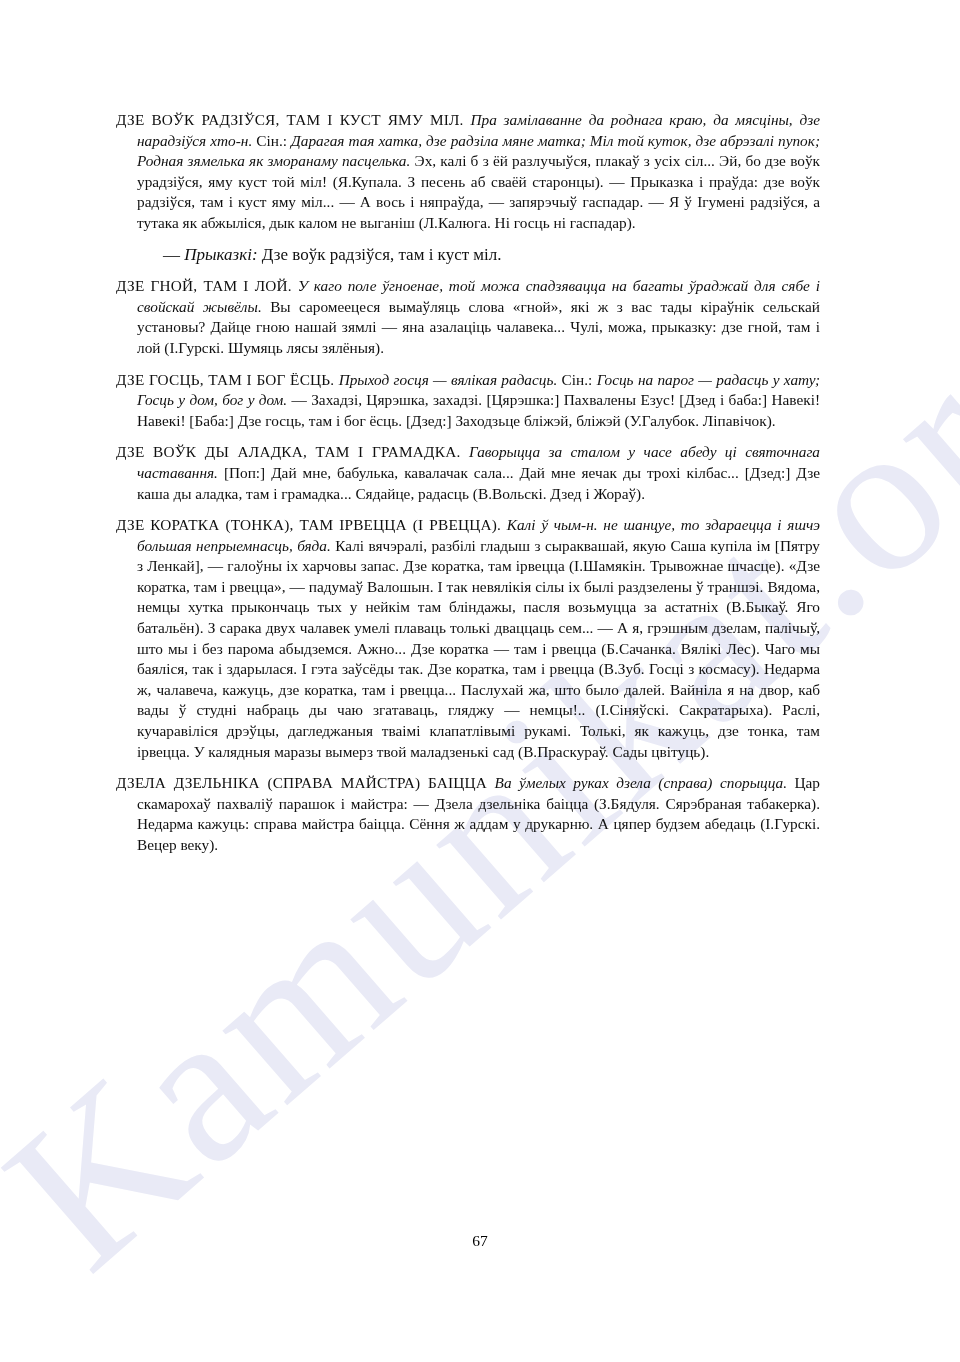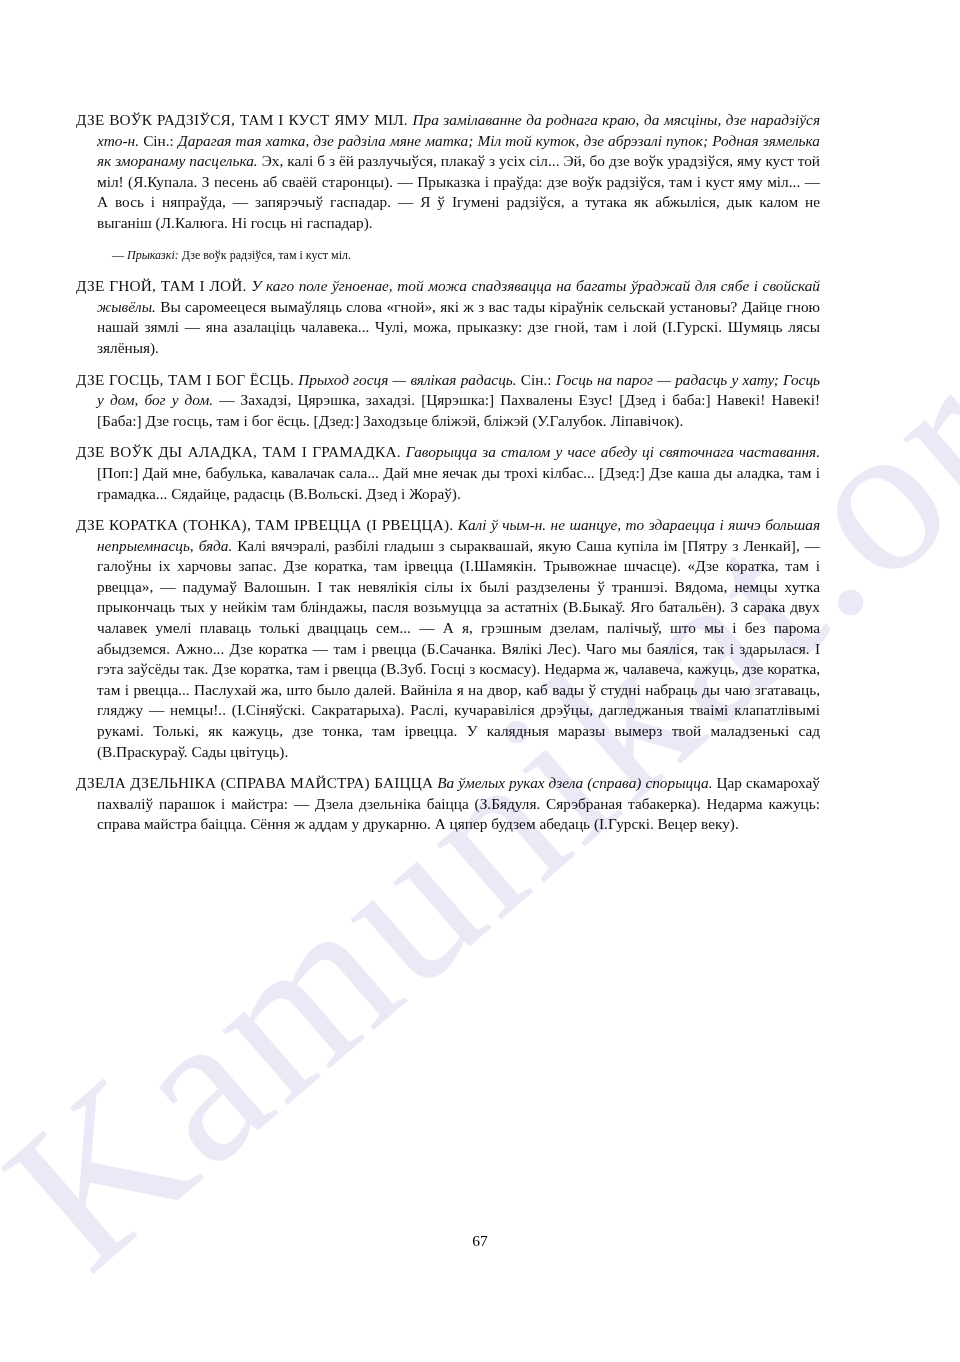--- a/index.html
+++ b/index.html
@@ -41,21 +41,21 @@
     transform-origin: 0 0;
   }
 
   
   #page {
     position: relative;
     z-index: 2;
     width: 960px;
     height: 1362px;
     box-sizing: border-box;
-    padding: 110px 140px 0 76px;
+    padding: 110px 140px 0 116px;
   }
 
   .entry {
     margin: 0 0 11px 0;
     font-size: 15.3px;
     line-height: 20.6px;
     text-align: justify;
     text-justify: inter-word;
     padding-left: 21px;
     text-indent: -21px;
@@ -67,22 +67,22 @@
   .headword {
     font-weight: 400;
     letter-spacing: 0.2px;
   }
   .defn {
     font-style: italic;
   }
 
   
   .refline {
-    margin: 0 0 11px 0;
-    font-size: 12px;
+    margin: 0 0 11px 11px;
+    font-size: 17px;
     line-height: 20.6px;
     text-align: justify;
     text-justify: inter-word;
     text-indent: 36px;
   }
   .refline .label {
     font-style: italic;
   }
 
   #page-number {

